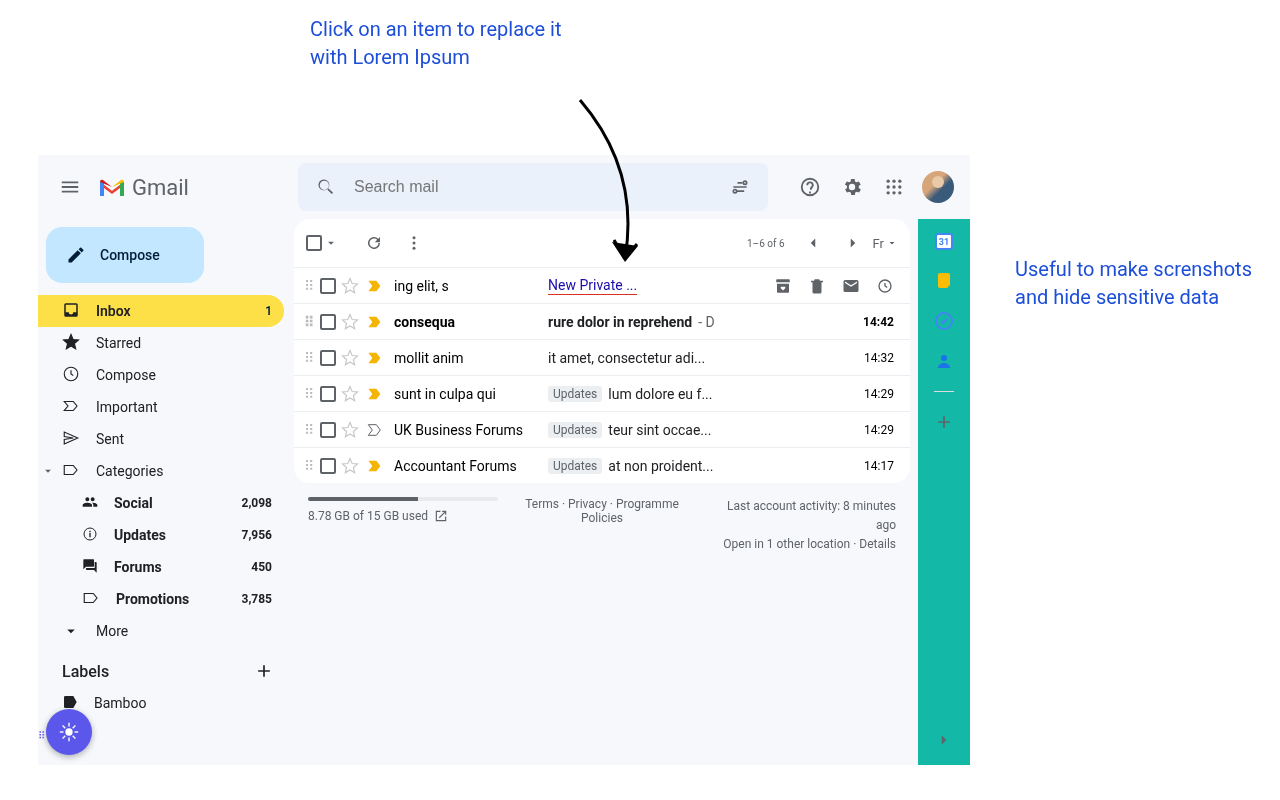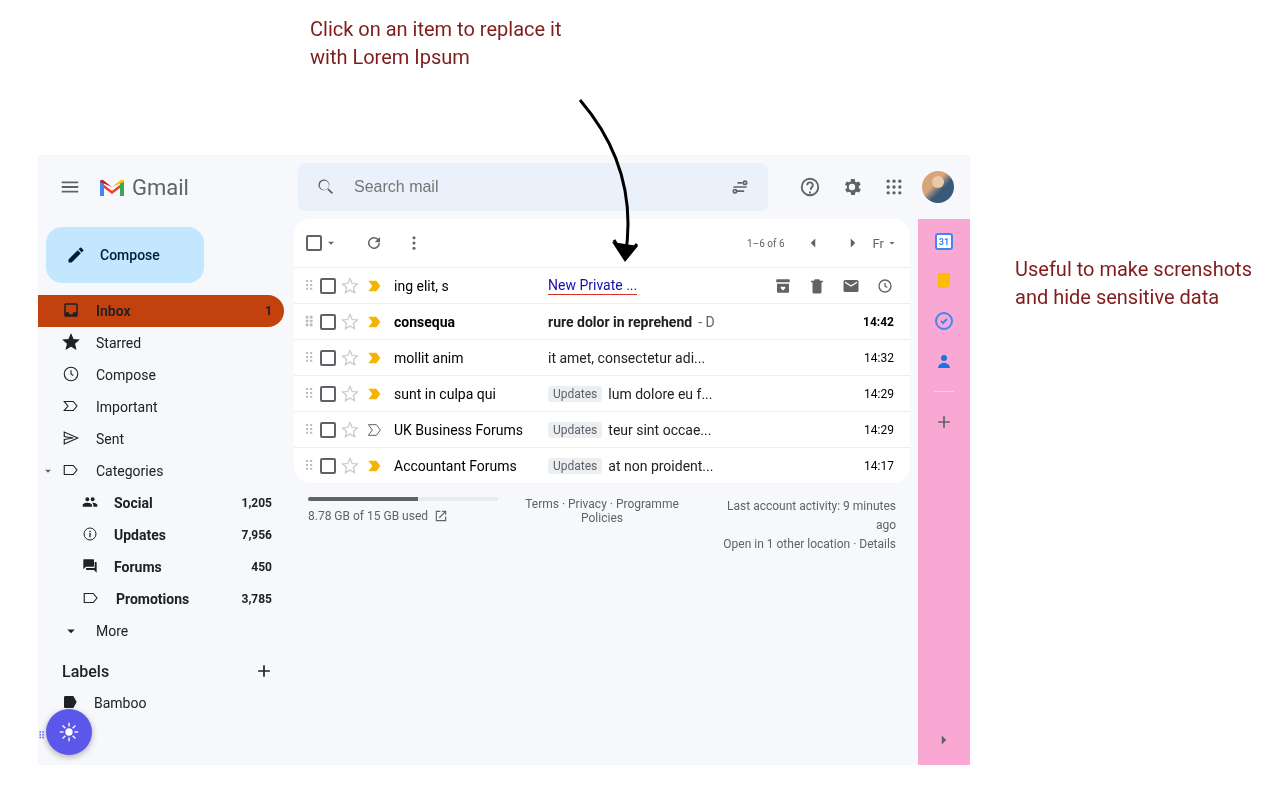--- a/index.html
+++ b/index.html
@@ -7,21 +7,21 @@
   font-family: 'Google Sans', Roboto, Arial, sans-serif;
   background: #fff;
   width: 1280px;
   height: 800px;
   position: relative;
   overflow: hidden;
 }
 .annotation {
   position: absolute;
   font-size: 20px;
-  color: #7f1d1d;
+  color: #1d4ed8;
   line-height: 1.4;
   z-index: 100;
 }
 .annotation-top { top: 15px; left: 310px; width: 260px; }
 .annotation-right { top: 255px; left: 1015px; width: 240px; }
 .arrow-svg { position: absolute; top: 90px; left: 520px; z-index: 99; pointer-events: none; }
 
 .gmail-frame {
   position: absolute;
   top: 155px;
@@ -102,21 +102,21 @@
   height: 32px;
   display: flex;
   align-items: center;
   padding: 0 12px 0 24px;
   border-radius: 0 16px 16px 0;
   margin-right: 10px;
   cursor: pointer;
   color: #202124;
   gap: 16px;
 }
-.nav-item.active { background: #c2410c; font-weight: 600; }
+.nav-item.active { background: #fde047; font-weight: 600; }
 .nav-label { flex: 1; white-space: nowrap; overflow: hidden; text-overflow: ellipsis; }
 .nav-count { font-size: 12px; color: #5f6368; }
 .nav-item.active .nav-count { color: #001d35; font-weight: 600; }
 .nav-item.bold .nav-label { font-weight: 700; }
 .nav-item.bold .nav-count { font-weight: 700; color: #202124; }
 .nav-item.sub { padding-left: 44px; }
 .nav-caret { position: absolute; left: 2px; width: 16px; color:#5f6368;}
 .cat-row{position:relative;}
 .labels-hdr {
   display: flex; align-items: center; justify-content: space-between;
@@ -178,21 +178,21 @@
 .footer-mid a, .footer-right { color: #5f6368; }
 .footer-right { text-align: right; width: 190px; line-height:1.6;}
 
 .right-rail {
   width: 52px;
   display: flex;
   flex-direction: column;
   align-items: center;
   gap: 20px;
   padding-top: 12px;
-  background: #f9a8d4;
+  background: #14b8a6;
 }
 .rail-icon { width: 20px; height: 20px; cursor: pointer; display:flex; align-items:center; justify-content:center;}
 .rail-sep { width: 20px; height: 1px; background: #dadce0; }
 .rail-chevron { margin-top: auto; margin-bottom: 12px; color:#5f6368; cursor:pointer;}
 
 .fab {
   position: absolute;
   bottom: 10px; left: 8px;
   width: 46px; height: 46px;
   background: #5b57ea;
@@ -334,21 +334,21 @@
               </svg></span>
             <span class="nav-label">Categories</span>
           </div>
         </div>
       <div id="nav-cats">
           <div class="nav-item sub bold">
             <span><svg width="16" height="16" viewBox="0 0 24 24">
                 <path fill="currentColor" d="M16 11a3 3 0 1 0-3-3 3 3 0 0 0 3 3zm-8 0a3 3 0 1 0-3-3 3 3 0 0 0 3 3zm0 2c-2.33 0-7 1.17-7 3.5V19h14v-2.5C15 14.17 10.33 13 8 13zm8 0c-.29 0-.62 0-.97.05A4.22 4.22 0 0 1 17 16.5V19h6v-2.5c0-2.33-4.67-3.5-7-3.5z"></path>
               </svg></span>
             <span class="nav-label">Social</span>
-            <span class="nav-count">1,205</span>
+            <span class="nav-count">2,098</span>
           </div>
           <div class="nav-item sub bold">
             <span><svg width="16" height="16" viewBox="0 0 24 24">
                 <circle cx="12" cy="12" r="9" fill="none" stroke="currentColor" stroke-width="1.5"></circle>
                 <path fill="currentColor" d="M11 10h2v7h-2zm0-3h2v2h-2z"></path>
               </svg></span>
             <span class="nav-label">Updates</span>
             <span class="nav-count">7,956</span>
           </div>
           <div class="nav-item sub bold">
@@ -595,21 +595,21 @@
                 <path fill="currentColor" d="M14 3v2h3.59l-9.3 9.29 1.42 1.42L19 6.41V10h2V3zM5 5h6V3H3v18h18v-8h-2v6H5z"></path>
               </svg>
           </div>
         </div>
         <div class="footer-mid">
           <span>Terms</span> · 
           <span>Privacy</span> · 
           <span>Programme Policies</span>
         </div>
         <div class="footer-right">
-          <div>Last account activity: 9 minutes ago</div>
+          <div>Last account activity: 8 minutes ago</div>
           <div>Open in 1 other location · Details</div>
         </div>
       </div>
     </div>
 
     <div class="right-rail">
       <div class="rail-icon">
           <svg width="20" height="20" viewBox="0 0 20 20">
             <rect x="2" y="3" width="16" height="15" rx="2" fill="#fff" stroke="#4285f4" stroke-width="2"></rect>
             <text x="10" y="14" font-size="9" text-anchor="middle" fill="#4285f4" font-weight="bold">31</text>

